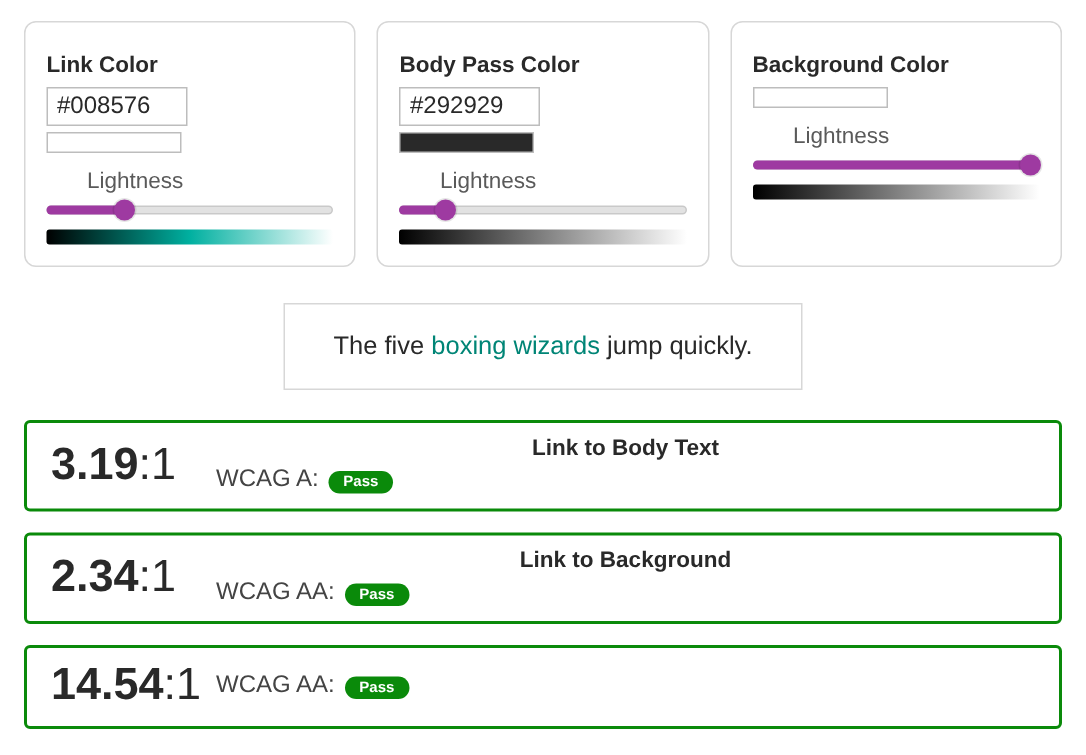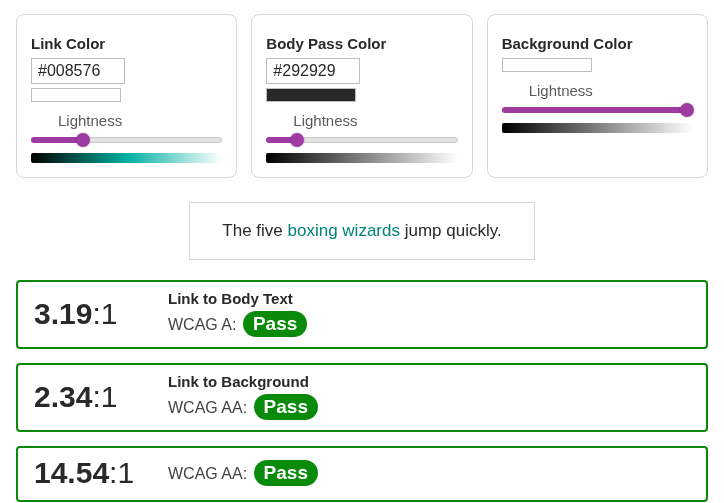--- a/index.html
+++ b/index.html
@@ -104,48 +104,48 @@
     color: #008576;
     text-decoration: none;
   }
   .result {
     border: 2px solid #0a8a0a;
     border-radius: 4px;
     padding: 8px 16px 10px 16px;
     margin-bottom: 14px;
     display: flex;
     align-items: center;
-    gap: 24px;
   }
   .ratio {
     font-size: 30px;
     color: #292929;
     min-width: 110px;
   }
   .ratio b {
     font-weight: 800;
   }
   .result-body {
     flex: 1;
   }
   .result-title {
     font-weight: 700;
     font-size: 15px;
     margin-bottom: 4px;
+    text-align: center;
   }
   .result-line {
     font-size: 16px;
     color: #444;
   }
   .badge {
     display: inline-block;
     background: #0a8a0a;
     color: #ffffff;
     font-weight: 600;
-    font-size: 19px;
+    font-size: 10px;
     padding: 2px 10px;
     border-radius: 14px;
     margin-left: 2px;
   }
 </style>
 </head>
 <body>
 
 <div class="panels">
 

